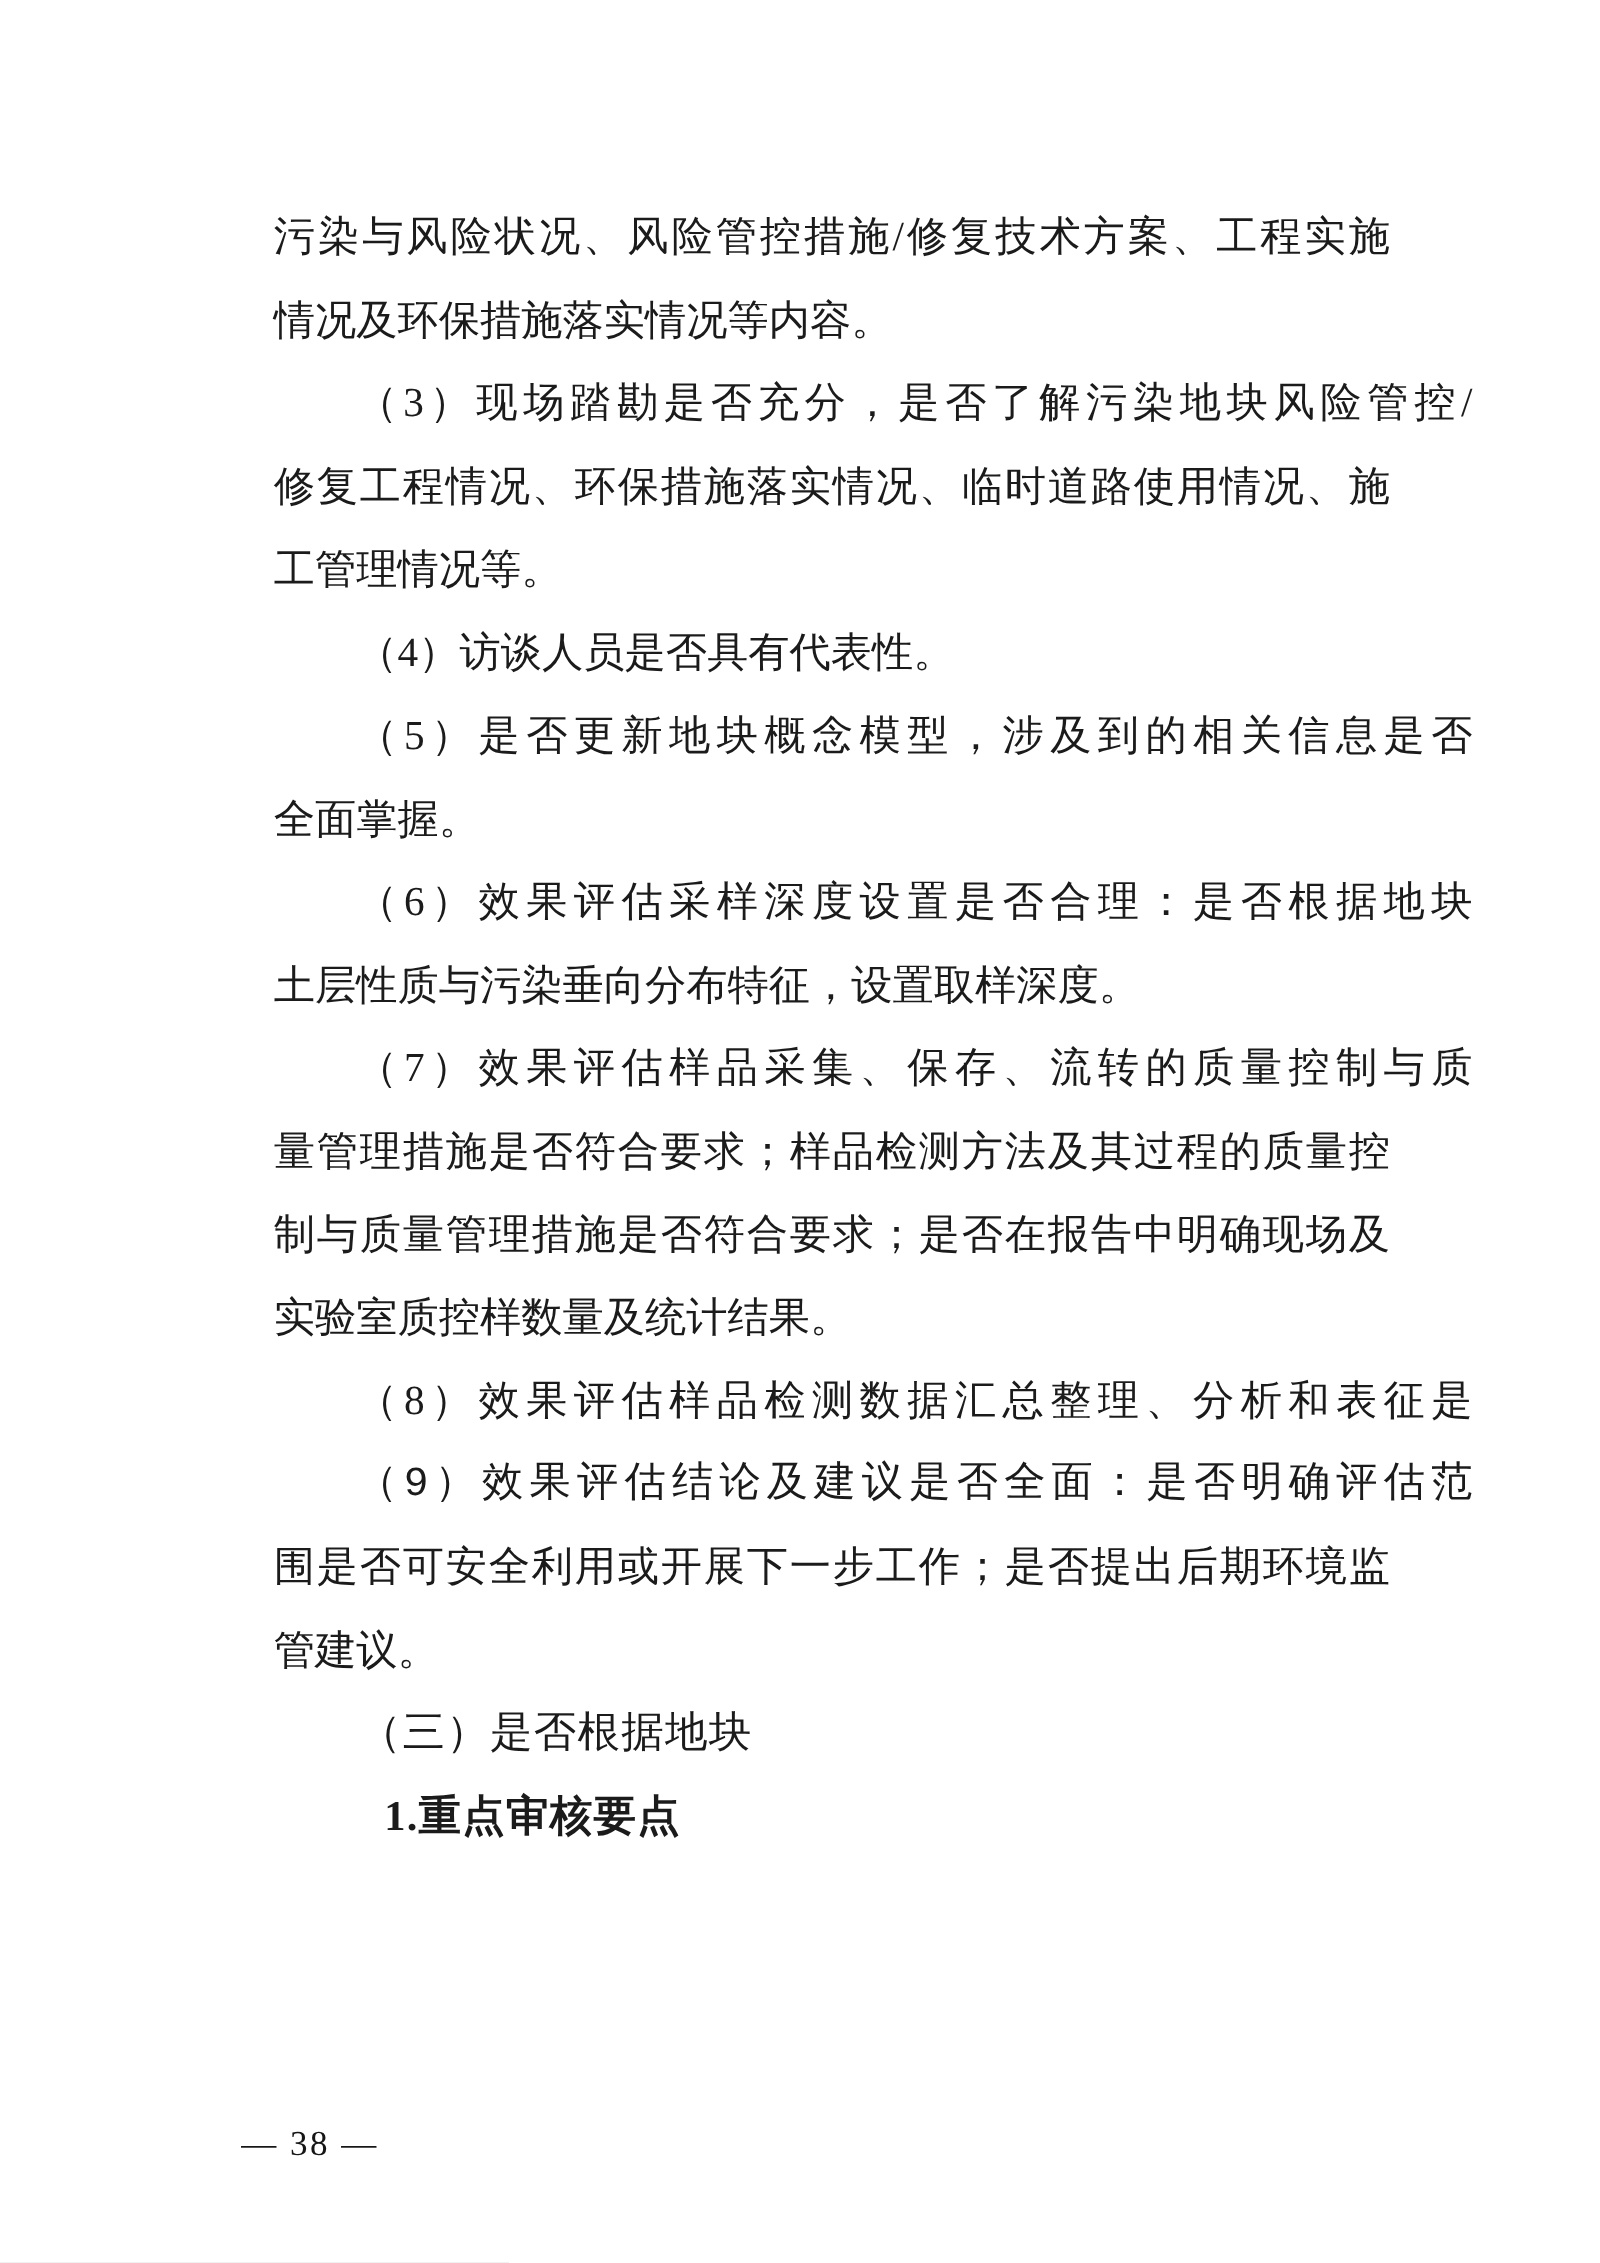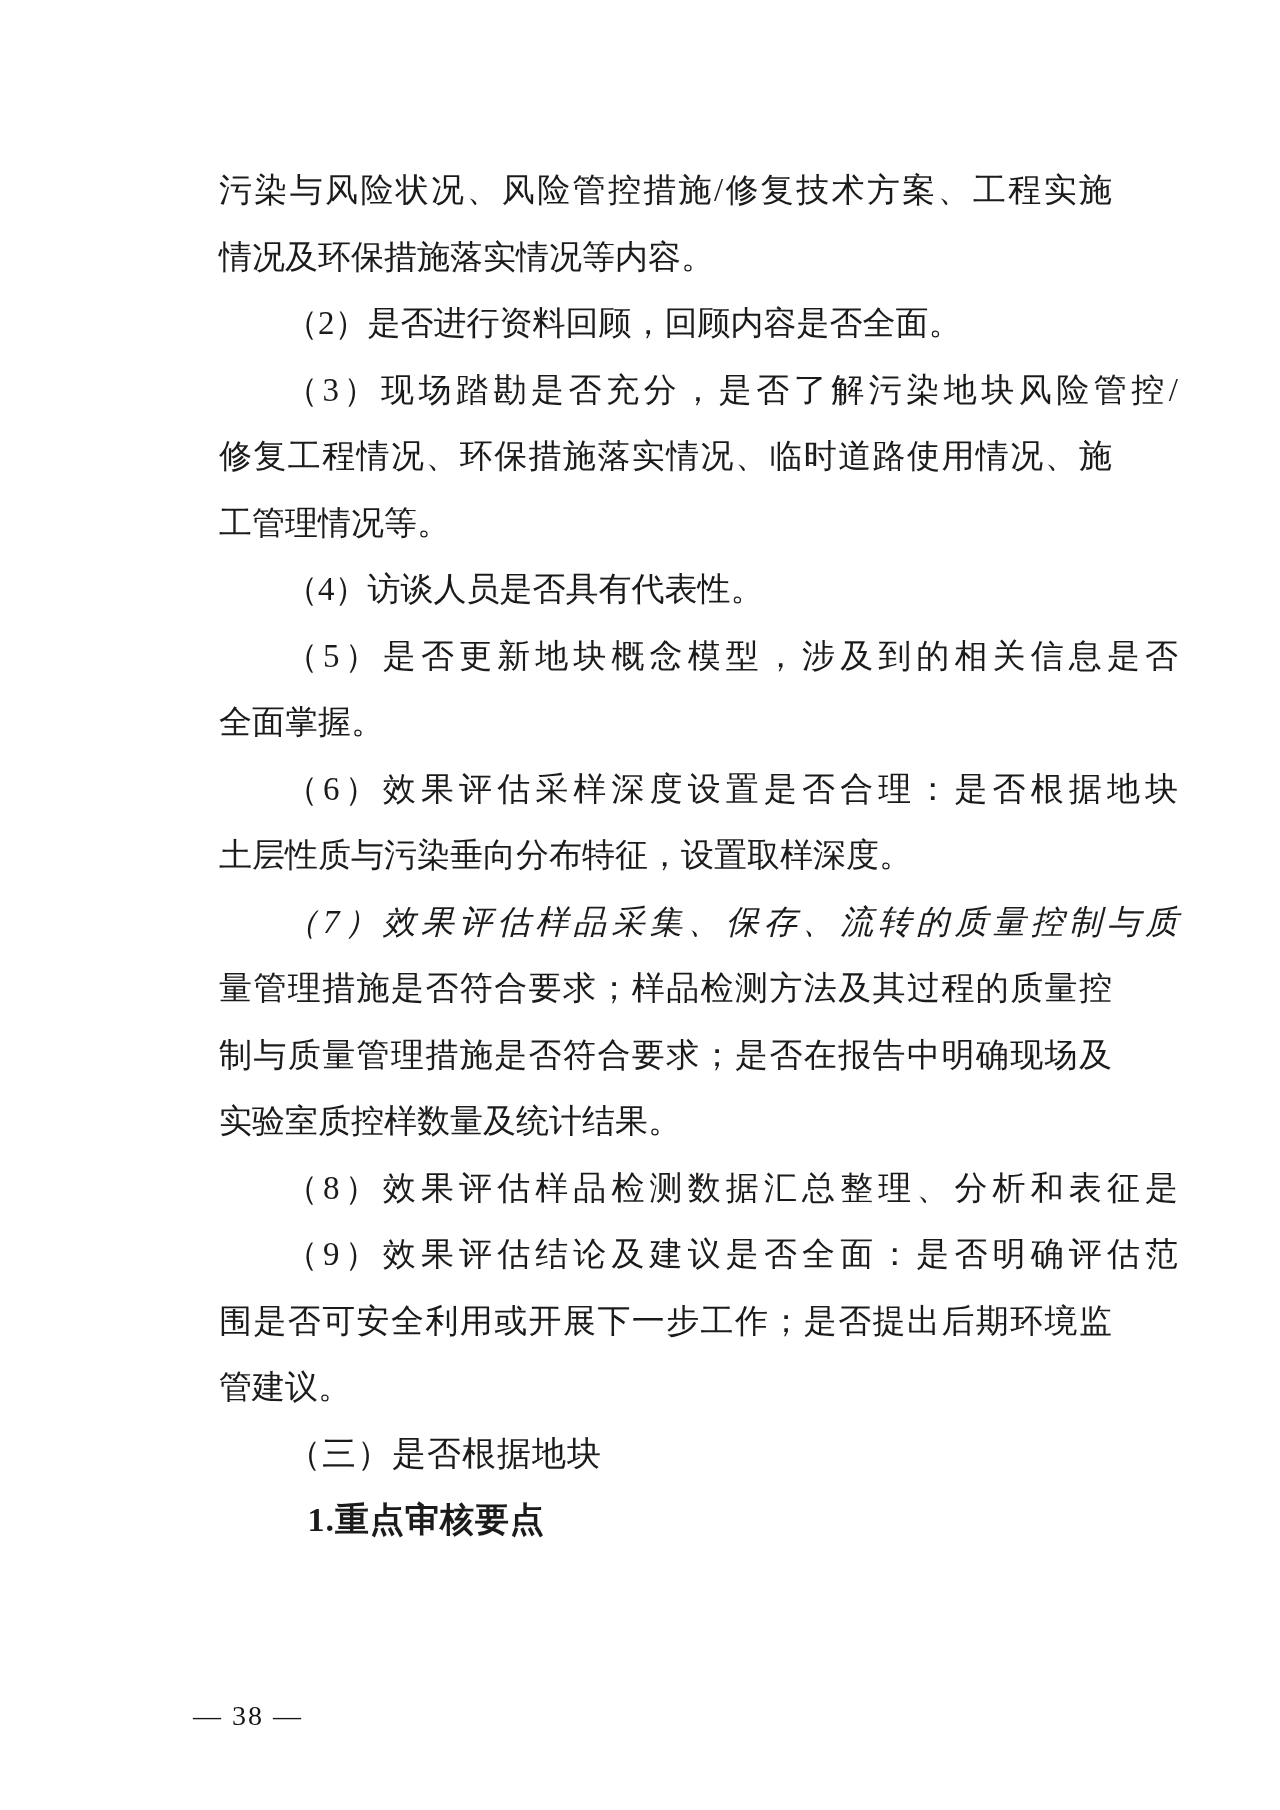--- a/index.html
+++ b/index.html
@@ -57,34 +57,33 @@
     margin-top: 20px;
   }
 </style>
 </head>
 <body>
 
 <div class="page">
   <div class="text-block">
       <div class="line  justify">污染与风险状况、风险管控措施/修复技术方案、工程实施</div>
       <div class="line ">情况及环保措施落实情况等内容。</div>
-      <div class="line " style="padding-left: 2em;">（2）是否进行资料回顾，回顾内容是否全面。</div>
       <div class="line  justify" style="padding-left: 2em;">（3）现场踏勘是否充分，是否了解污染地块风险管控/</div>
       <div class="line  justify">修复工程情况、环保措施落实情况、临时道路使用情况、施</div>
       <div class="line ">工管理情况等。</div>
       <div class="line " style="padding-left: 2em;">（4）访谈人员是否具有代表性。</div>
       <div class="line  justify" style="padding-left: 2em;">（5）是否更新地块概念模型，涉及到的相关信息是否</div>
       <div class="line ">全面掌握。</div>
       <div class="line  justify" style="padding-left: 2em;">（6）效果评估采样深度设置是否合理：是否根据地块</div>
       <div class="line ">土层性质与污染垂向分布特征，设置取样深度。</div>
-      <div class="line  justify" style="padding-left: 2em; font-style: italic;">（7）效果评估样品采集、保存、流转的质量控制与质</div>
+      <div class="line  justify" style="padding-left: 2em;">（7）效果评估样品采集、保存、流转的质量控制与质</div>
       <div class="line  justify">量管理措施是否符合要求；样品检测方法及其过程的质量控</div>
       <div class="line  justify">制与质量管理措施是否符合要求；是否在报告中明确现场及</div>
       <div class="line ">实验室质控样数量及统计结果。</div>
       <div class="line  justify" style="padding-left: 2em;">（8）效果评估样品检测数据汇总整理、分析和表征是</div>
-      <div class="line  justify" style="padding-left: 2em;">（9）效果评估结论及建议是否全面：是否明确评估范</div>
+      <div class="line  justify" style="padding-left: 2em; font-family: Liberation Mono, monospace;">（9）效果评估结论及建议是否全面：是否明确评估范</div>
       <div class="line  justify">围是否可安全利用或开展下一步工作；是否提出后期环境监</div>
       <div class="line ">管建议。</div>
       <div class="line heading-kai" style="padding-left: 2em;">（三）是否根据地块</div>
       <div class="line heading-bold" style="padding-left: 2.6em;">1.重点审核要点</div>
     </div>
   <div class="footer">— 38 —</div>
 </div>
 
 </body></html>

